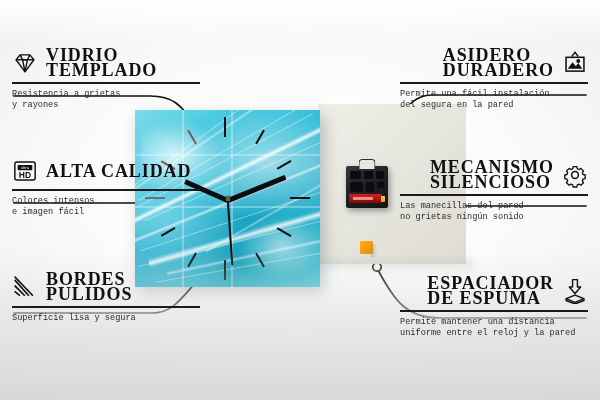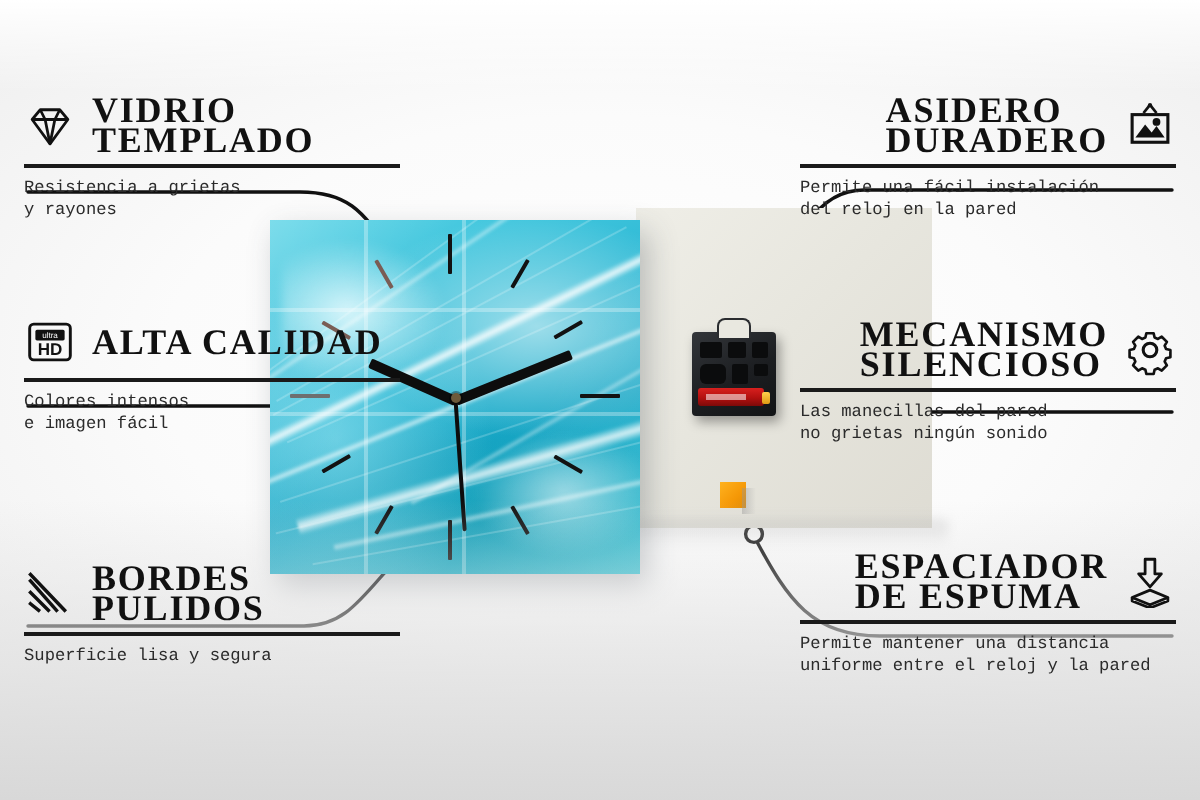--- a/index.html
+++ b/index.html
@@ -43,21 +43,21 @@
   }
   .feat-desc{
     margin-top:5px;font-size:8.6px;line-height:11.2px;color:#2b2b2b;
     font-family:Liberation Mono, monospace;
   }
   .feat-icon{width:26px;height:26px;flex:0 0 26px;display:block;}
 
   
   #f-vidrio   {top:48px;}
   #f-impresion{top:158px;}
-  #f-bordes   {top:272px;margin-top:10px;}
+  #f-bordes   {top:272px;}
   #f-asidero  {top:48px;}
   #f-mecanismo{top:160px;}
   #f-espaciador{top:276px;}
 
   
   #wires{position:absolute;inset:0;width:600px;height:400px;pointer-events:none;}
 
   
   #backboard{
     position:absolute;left:318px;top:104px;width:148px;height:160px;
@@ -331,21 +331,21 @@
         </svg>
       </span>
       <span class="feat-title">
         <span>ASIDERO</span>
         <span class="l2">DURADERO</span>
       </span>
     </div>
     <div class="feat-rule"></div>
     <div class="feat-desc">
       <span>Permite una fácil instalación</span><br>
-      <span>del reloj en la pared</span>
+      <span>del segura en la pared</span>
     </div>
   </div>
 
   <div class="feat right" id="f-mecanismo">
     <div class="feat-head">
       <span class="feat-icon">
         <svg viewBox="0 0 32 32" width="26" height="26" fill="none" stroke="#111" stroke-width="1.9" stroke-linejoin="round">
           <path d="M13.4 4.2 h5.2 l.7 3.1 2.4 1 2.7-1.6 3.7 3.7 -1.6 2.7 1 2.4 3.1 .7 v5.2 l-3.1 .7 -1 2.4 1.6 2.7 -3.7 3.7 -2.7-1.6 -2.4 1 -.7 3.1 h-5.2 l-.7-3.1 -2.4-1 -2.7 1.6 -3.7-3.7 1.6-2.7 -1-2.4 -3.1-.7 v-5.2 l3.1-.7 1-2.4 -1.6-2.7 3.7-3.7 2.7 1.6 2.4-1 Z" transform="scale(.86) translate(2.6,2.4)"></path>
           <circle cx="16" cy="16" r="4.2"></circle>
         </svg>

